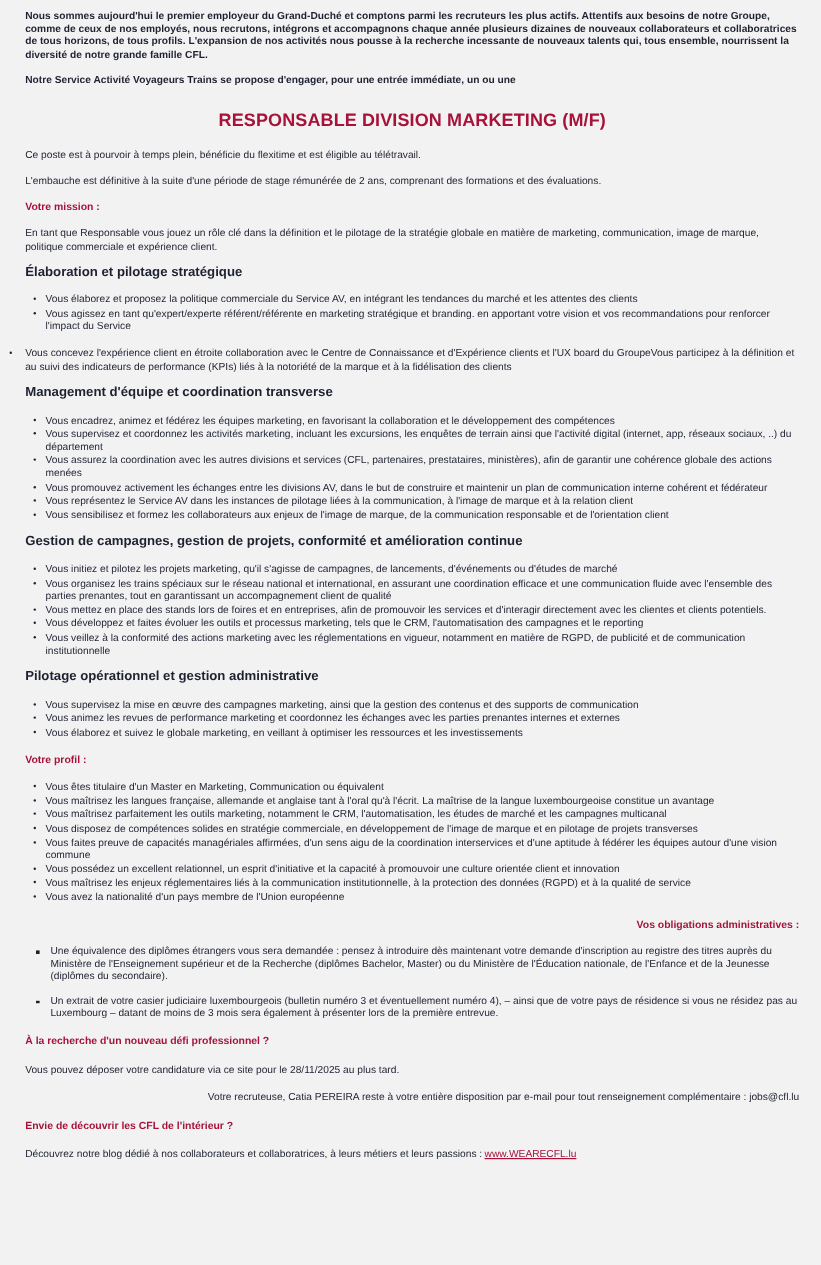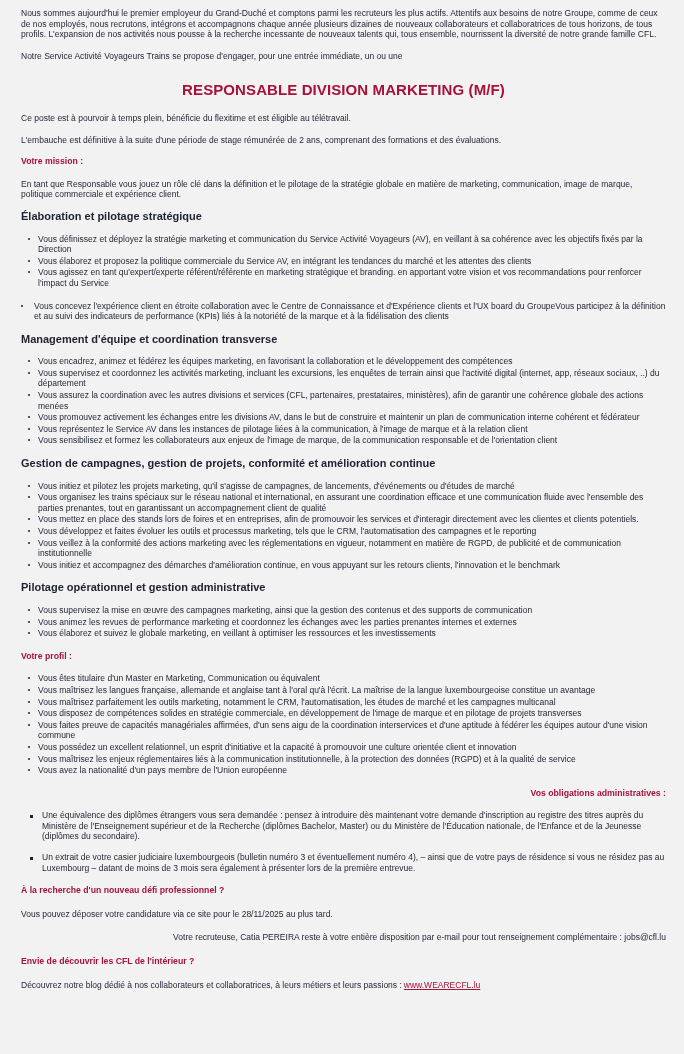--- a/index.html
+++ b/index.html
@@ -8,41 +8,41 @@
     --bg:#F2F2F3;
   }
   *{box-sizing:border-box;}
   html,body{margin:0;padding:0;}
   body{
     width:684px;min-height:1054px;background:var(--bg);color:var(--ink);
     font-family:"Liberation Sans", sans-serif;font-size:8.5px;line-height:10.6px;
   }
   .page{padding:8px 18px 10px 21px;}
   p{margin:0 0 11px 0;}
-  .bold{font-weight:normal;}
+  .bold{font-weight:bold;}
   .job-title{
     text-align:center;color:var(--red);font-weight:bold;font-size:15px;
     margin:24px 0 17px 0;letter-spacing:0.1px;
   }
   .red-heading{
     color:var(--red);font-weight:bold;font-size:8.7px;margin:7px 0 12px 0;
   }
   .sub-heading{
     font-weight:bold;font-size:11px;margin:7px 0 12px 0;
   }
   ul{list-style:none;margin:0 0 12px 0;padding:0;}
   ul.bullets li{
     position:relative;padding-left:17px;margin:0 0 1px 0;
   }
   ul.bullets li::before{
     content:"";position:absolute;left:7px;top:4px;width:2px;height:2px;
     border-radius:50%;background:var(--ink);
   }
   ul.outer-note{margin:10px 0 12px 0;}
-  ul.outer-note li{position:relative;padding-left:0;margin-left:13px;}
+  ul.outer-note li{position:relative;padding-left:0;}
   ul.outer-note li::before{
     content:"";position:absolute;left:-13px;top:4px;width:2px;height:2px;
     border-radius:50%;background:var(--ink);
   }
   ul.square-bullets li{
     position:relative;padding-left:21px;margin:0 0 10px 0;
   }
   ul.square-bullets li::before{
     content:"";position:absolute;left:9px;top:5px;width:2.5px;height:2.5px;
     background:var(--ink);
@@ -62,21 +62,20 @@
   <h1 class="job-title">RESPONSABLE DIVISION MARKETING (M/F)</h1>
 
   <p>Ce poste est à pourvoir à temps plein, bénéficie du flexitime et est éligible au télétravail.</p>
   <p>L'embauche est définitive à la suite d'une période de stage rémunérée de 2 ans, comprenant des formations et des évaluations.</p>
 
   <h2 class="red-heading">Votre mission :</h2>
   <p>En tant que Responsable vous jouez un rôle clé dans la définition et le pilotage de la stratégie globale en matière de marketing, communication, image de marque, politique commerciale et expérience client.</p>
 
   <h3 class="sub-heading">Élaboration et pilotage stratégique</h3>
   <ul class="bullets">
-    <li>Vous définissez et déployez la stratégie marketing et communication du Service Activité Voyageurs (AV), en veillant à sa cohérence avec les objectifs fixés par la Direction</li>
     <li>Vous élaborez et proposez la politique commerciale du Service AV, en intégrant les tendances du marché et les attentes des clients</li>
     <li>Vous agissez en tant qu'expert/experte référent/référente en marketing stratégique et branding. en apportant votre vision et vos recommandations pour renforcer l'impact du Service</li>
   </ul>
 
   <ul class="outer-note">
     <li>Vous concevez l'expérience client en étroite collaboration avec le Centre de Connaissance et d'Expérience clients et l'UX board du GroupeVous participez à la définition et au suivi des indicateurs de performance (KPIs) liés à la notoriété de la marque et à la fidélisation des clients</li>
   </ul>
 
   <h3 class="sub-heading">Management d'équipe et coordination transverse</h3>
   <ul class="bullets">
@@ -88,21 +87,20 @@
     <li>Vous sensibilisez et formez les collaborateurs aux enjeux de l'image de marque, de la communication responsable et de l'orientation client</li>
   </ul>
 
   <h3 class="sub-heading">Gestion de campagnes, gestion de projets, conformité et amélioration continue</h3>
   <ul class="bullets">
     <li>Vous initiez et pilotez les projets marketing, qu'il s'agisse de campagnes, de lancements, d'événements ou d'études de marché</li>
     <li>Vous organisez les trains spéciaux sur le réseau national et international, en assurant une coordination efficace et une communication fluide avec l'ensemble des parties prenantes, tout en garantissant un accompagnement client de qualité</li>
     <li>Vous mettez en place des stands lors de foires et en entreprises, afin de promouvoir les services et d'interagir directement avec les clientes et clients potentiels.</li>
     <li>Vous développez et faites évoluer les outils et processus marketing, tels que le CRM, l'automatisation des campagnes et le reporting</li>
     <li>Vous veillez à la conformité des actions marketing avec les réglementations en vigueur, notamment en matière de RGPD, de publicité et de communication institutionnelle</li>
-    <li>Vous initiez et accompagnez des démarches d'amélioration continue, en vous appuyant sur les retours clients, l'innovation et le benchmark</li>
   </ul>
 
   <h3 class="sub-heading">Pilotage opérationnel et gestion administrative</h3>
   <ul class="bullets">
     <li>Vous supervisez la mise en œuvre des campagnes marketing, ainsi que la gestion des contenus et des supports de communication</li>
     <li>Vous animez les revues de performance marketing et coordonnez les échanges avec les parties prenantes internes et externes</li>
     <li>Vous élaborez et suivez le globale marketing, en veillant à optimiser les ressources et les investissements</li>
   </ul>
 
   <h2 class="red-heading">Votre profil :</h2>

